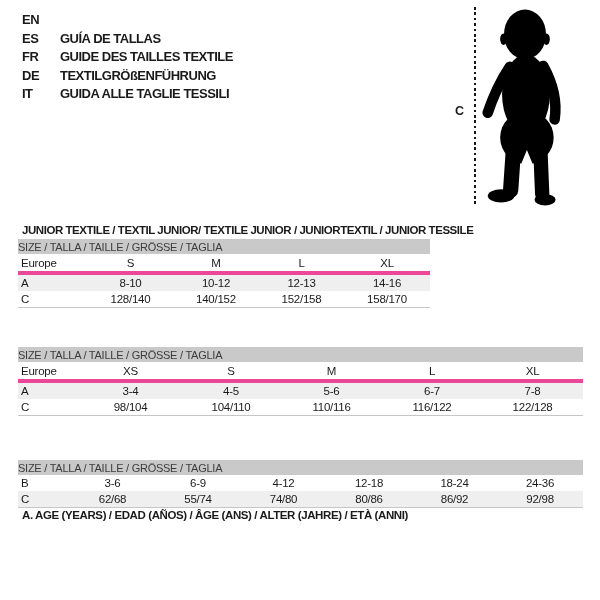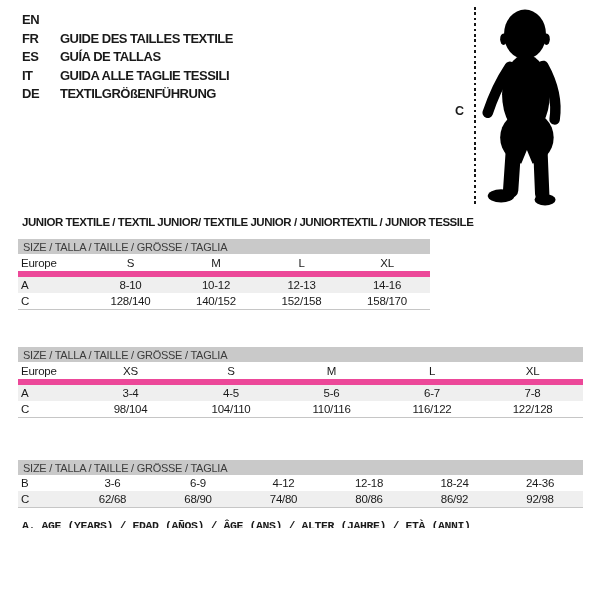--- a/index.html
+++ b/index.html
@@ -28,56 +28,56 @@
   }
   .section-title.wrap { white-space:normal; width:520px; }
 
   
   .size-table {
     position:absolute; border-collapse:collapse; table-layout:fixed;
     font-size:11.5px; letter-spacing:-0.25px;
   }
   .size-table td { padding:0; height:16px; text-align:center; font-weight:400; overflow:hidden; }
   .size-table tr.bar td {
-    background:#c9c9c9; text-align:left; padding-left:5px;
+    background:#c9c9c9; text-align:left; 
     font-size:11px; color:#3c3c3c; height:15px;
   }
-  .size-table tr.cols td { border-bottom:6px solid #ec4899; height:17px; }
+  .size-table tr.cols td { border-bottom:4px solid #ec4899; height:17px; }
   .size-table td.first-col { text-align:left; padding-left:3px; }
   .size-table tr.stripe td { background:#efefef; }
   .size-table tr.lastrow td { border-bottom:1px solid #c6c6c6; }
 
   
-  .footnotes { position:absolute; left:22px; top:517px;font-family:Liberation Mono, monospace; }
+  .footnotes { position:absolute; left:22px; top:506px; }
   .footnotes p { margin:0; font-size:11.5px; font-weight:700; letter-spacing:-0.4px; line-height:18.4px; }
 </style>
 </head>
 <body>
 
 <div class="page">
 
   <div class="lang-block">
     <div class="lang-row">
       <span class="lang-code">EN</span>
     </div>
     <div class="lang-row">
+      <span class="lang-code">ES</span>
+      <span class="lang-label">GUÍA DE TALLAS</span>
+    </div>
+    <div class="lang-row">
       <span class="lang-code">FR</span>
       <span class="lang-label">GUIDE DES TAILLES TEXTILE</span>
     </div>
     <div class="lang-row">
-      <span class="lang-code">ES</span>
-      <span class="lang-label">GUÍA DE TALLAS</span>
+      <span class="lang-code">DE</span>
+      <span class="lang-label">TEXTILGRÖßENFÜHRUNG</span>
     </div>
     <div class="lang-row">
       <span class="lang-code">IT</span>
       <span class="lang-label">GUIDA ALLE TAGLIE TESSILI</span>
-    </div>
-    <div class="lang-row">
-      <span class="lang-code">DE</span>
-      <span class="lang-label">TEXTILGRÖßENFÜHRUNG</span>
     </div>
   </div>
 
   <span class="marker-c">C</span>
   <div class="dotted-line"></div>
   <svg class="baby-svg" viewBox="0 0 90 210" width="86" height="202" aria-hidden="true">
     <g fill="#000000" stroke="none">
       <ellipse cx="45" cy="29" rx="22" ry="26"></ellipse>
       <ellipse cx="22.5" cy="34" rx="3.5" ry="6"></ellipse>
       <ellipse cx="67.5" cy="34" rx="3.5" ry="6"></ellipse>
@@ -90,21 +90,21 @@
       <path d="M33,148 L30,192" stroke-width="16"></path>
       <path d="M61,148 L63,196" stroke-width="15"></path>
     </g>
     <g fill="#000000">
       <ellipse cx="20" cy="198" rx="14" ry="7"></ellipse>
       <ellipse cx="66" cy="202" rx="11" ry="6"></ellipse>
     </g>
     <polygon points="47,150 40,167 54,167" fill="#ffffff"></polygon>
   </svg>
 
-  <div class="section-title" style="top:216px">JUNIOR TEXTILE / TEXTIL JUNIOR/ TEXTILE JUNIOR / JUNIORTEXTIL / JUNIOR TESSILE</div>
+  <div class="section-title" style="top:224px">JUNIOR TEXTILE / TEXTIL JUNIOR/ TEXTILE JUNIOR / JUNIORTEXTIL / JUNIOR TESSILE</div>
   <table class="size-table" style="left:18px; top:239px; width:412px">
     <colgroup>
         <col style="width:70px">
         <col style="width:85px">
         <col style="width:86px">
         <col style="width:85px">
         <col style="width:86px">
       </colgroup>
     <tbody>
       <tr class="bar">
@@ -193,21 +193,21 @@
         <td>3-6</td>
         <td>6-9</td>
         <td>4-12</td>
         <td>12-18</td>
         <td>18-24</td>
         <td>24-36</td>
       </tr>
       <tr class="stripe lastrow">
         <td class="first-col">C</td>
         <td>62/68</td>
-        <td>68/90</td>
+        <td>55/74</td>
         <td>74/80</td>
         <td>80/86</td>
         <td>86/92</td>
         <td>92/98</td>
       </tr>
     </tbody>
   </table>
 
   <div class="footnotes">
     <p>A. AGE (YEARS) / EDAD (AÑOS) / ÂGE (ANS) / ALTER (JAHRE) / ETÀ (ANNI)</p>

